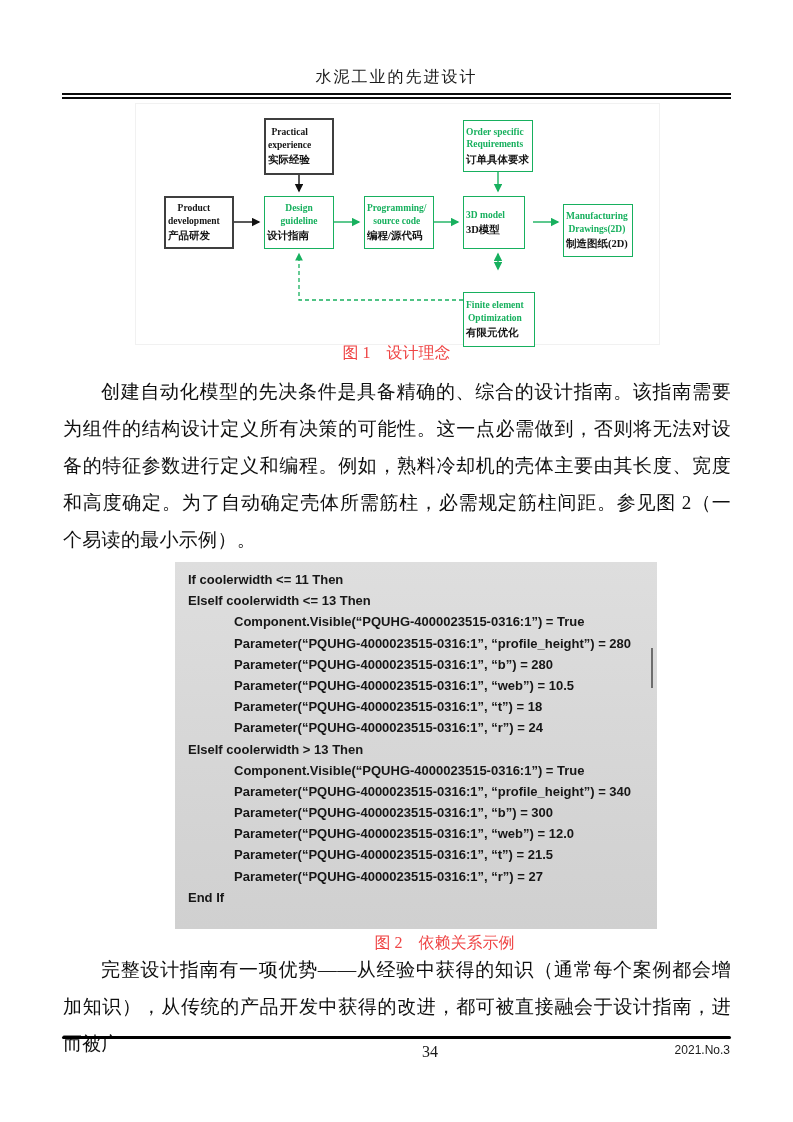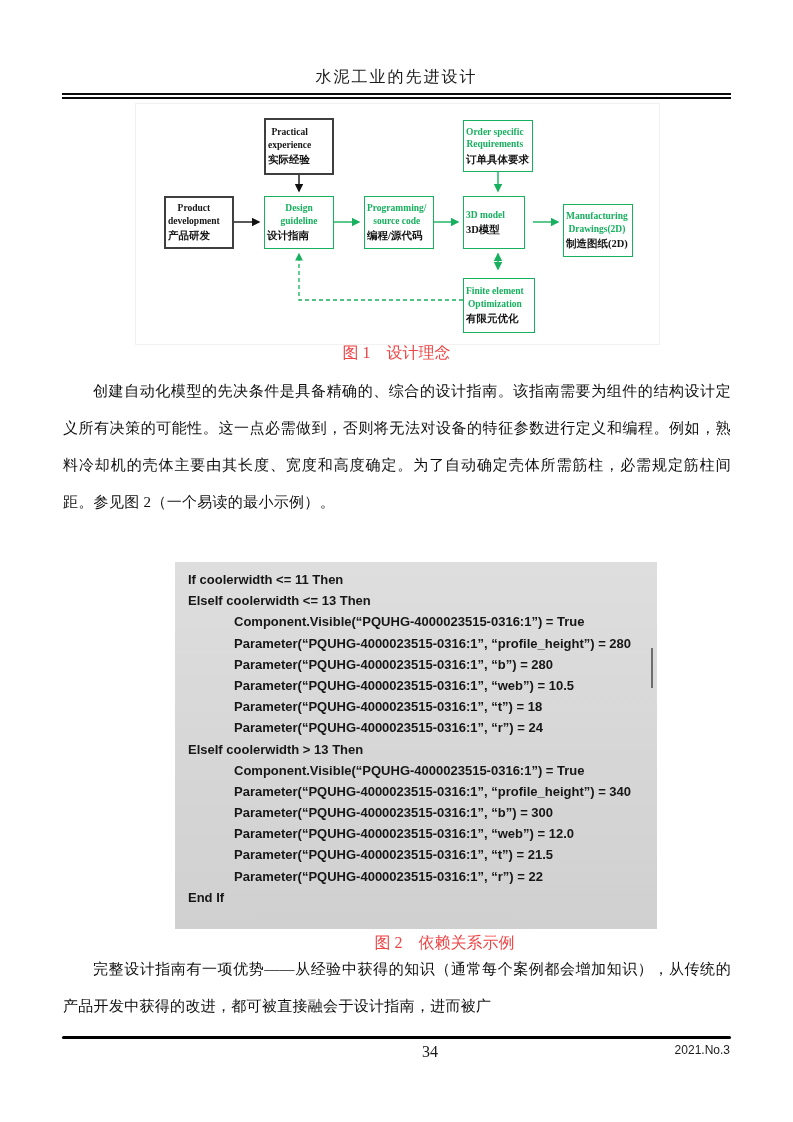--- a/index.html
+++ b/index.html
@@ -30,29 +30,29 @@
   .node-green .node-en { color:var(--green); }
   .node-zh { font-weight:bold; font-size:10.5px; line-height:1.3; color:#141414; margin-top:2px; }
 
   .n-practical { left:128px; top:14px;  width:70px; height:57px; }
   .n-product   { left:28px;  top:92px;  width:70px; height:53px; }
   .n-guideline { left:128px; top:92px;  width:70px; height:53px; }
   .n-programming{ left:228px; top:92px; width:70px; height:53px; }
   .n-order     { left:327px; top:16px;  width:70px; height:52px; }
   .n-model3d   { left:327px; top:92px;  width:62px; height:53px; }
   .n-manufacturing { left:427px; top:92px; width:70px; height:53px;margin-top:8px; }
-  .n-fem       { left:327px; top:174px; width:72px; height:55px; }
+  .n-fem       { left:327px; top:188px; width:72px; height:55px; }
 
   
   .caption { position:absolute; text-align:center; font-size:16px; color:#ef4444; }
   .caption-1 { top:343px; left:0; width:100%; }
   .caption-2 { top:933px; left:96px; right:0; }
 
   
-  .para { position:absolute; left:63px; width:668px; font-size:15px; line-height:37px;
+  .para { position:absolute; left:63px; width:668px; font-size:19px; line-height:37px;
     text-align:justify; text-indent:2em; letter-spacing:0.3px; color:#0f0f0f; }
   .para-1 { top:373px; }
   .para-2 { top:951px; }
 
   
   .codeblock { position:absolute; left:175px; top:562px; width:482px; height:367px;
     box-sizing:border-box; padding:7px 0 0 13px; overflow:hidden;
     background:linear-gradient(180deg,#dedede 0%,#d6d6d6 55%,#d0d0d0 100%);
     font-family:"Liberation Sans","DejaVu Sans",sans-serif; font-weight:700;
     font-size:13px; color:#161616; }
@@ -151,21 +151,21 @@
     <div class="code-line indent">Parameter(“PQUHG-4000023515-0316:1”, “b”) = 280</div>
     <div class="code-line indent">Parameter(“PQUHG-4000023515-0316:1”, “web”) = 10.5</div>
     <div class="code-line indent">Parameter(“PQUHG-4000023515-0316:1”, “t”) = 18</div>
     <div class="code-line indent">Parameter(“PQUHG-4000023515-0316:1”, “r”) = 24</div>
     <div class="code-line">ElseIf coolerwidth &gt; 13 Then</div>
     <div class="code-line indent">Component.Visible(“PQUHG-4000023515-0316:1”) = True</div>
     <div class="code-line indent">Parameter(“PQUHG-4000023515-0316:1”, “profile_height”) = 340</div>
     <div class="code-line indent">Parameter(“PQUHG-4000023515-0316:1”, “b”) = 300</div>
     <div class="code-line indent">Parameter(“PQUHG-4000023515-0316:1”, “web”) = 12.0</div>
     <div class="code-line indent">Parameter(“PQUHG-4000023515-0316:1”, “t”) = 21.5</div>
-    <div class="code-line indent">Parameter(“PQUHG-4000023515-0316:1”, “r”) = 22</div>
+    <div class="code-line indent">Parameter(“PQUHG-4000023515-0316:1”, “r”) = 27</div>
     <div class="code-line">End If</div>
     <div class="scan-line"></div>
   </div>
 
   <div class="caption caption-2">图 2　依赖关系示例</div>
 
   <div class="para para-2">完整设计指南有一项优势——从经验中获得的知识（通常每个案例都会增加知识），从传统的产品开发中获得的改进，都可被直接融会于设计指南，进而被广</div>
 
   <div class="footer-rule"></div>
   <div class="footer-page">34</div>

